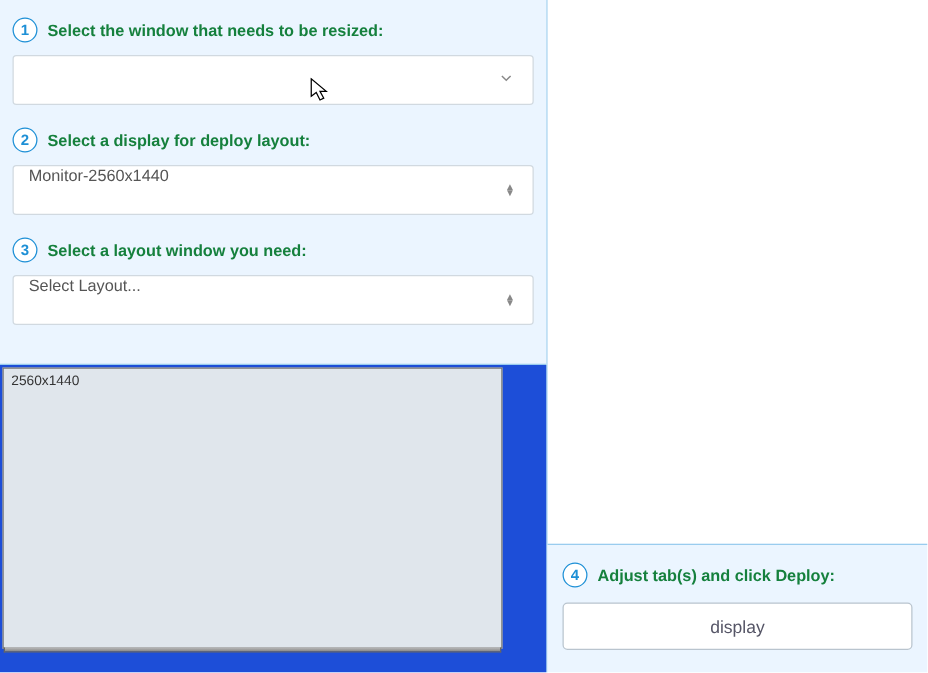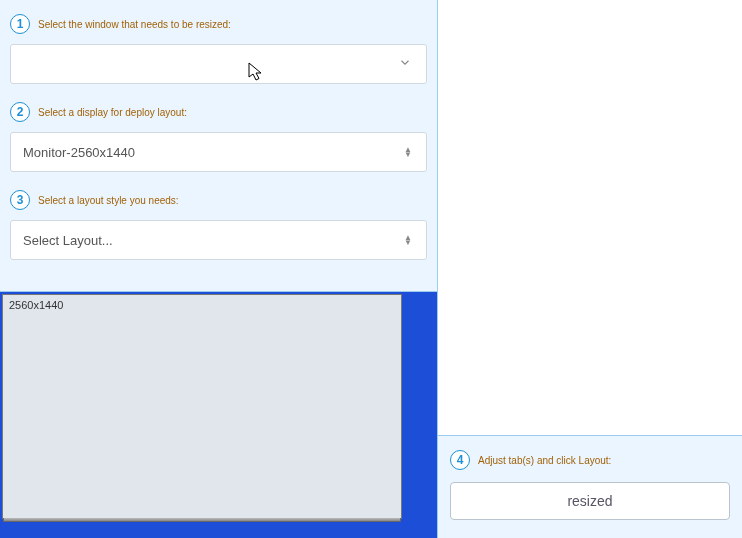--- a/index.html
+++ b/index.html
@@ -48,32 +48,31 @@
     display: inline-flex;
     align-items: center;
     justify-content: center;
     font-size: 12px;
     font-weight: 600;
     margin-right: 8px;
     flex-shrink: 0;
     background: #fff;
   }
   .step-label {
-    font-weight: 400;
-    color: #a16207;
-    font-size: 10px;
+    font-weight: 700;
+    color: #15803d;
+    font-size: 13px;
   }
   .select-box {
     position: relative;
     background: #fff;
     border: 1px solid #d1d9e0;
     border-radius: 3px;
     height: 40px;
     display: flex;
-    align-items: center;
     padding: 0 32px 0 12px;
     margin-bottom: 18px;
     cursor: pointer;
     color: #555;
     font-size: 13px;
   }
   .select-box:last-child { margin-bottom: 0; }
   .select-box .chevron-down {
     position: absolute;
     right: 14px;
@@ -175,21 +174,21 @@
       <div class="select-box">
         <span>Monitor-2560x1440</span>
         <span class="updown">
           <span>▲</span>
             <span>▼</span>
         </span>
       </div>
 
       <div class="step-row">
         <span class="step-badge">3</span>
-        <span class="step-label">Select a layout style you needs:</span>
+        <span class="step-label">Select a layout window you need:</span>
       </div>
       <div class="select-box" style="margin-bottom:11px">
         <span>Select Layout...</span>
         <span class="updown">
           <span>▲</span>
             <span>▼</span>
         </span>
       </div>
     </div>
 
@@ -199,23 +198,23 @@
       </div>
     </div>
 
   </div>
 
   <div class="right-pane">
     <div style="flex:1"></div>
     <div class="right-bottom">
       <div class="step-row" style="margin-bottom:0">
         <span class="step-badge">4</span>
-        <span class="step-label">Adjust tab(s) and click Layout:</span>
-      </div>
-      <button class="deploy-btn">resized</button>
+        <span class="step-label">Adjust tab(s) and click Deploy:</span>
+      </div>
+      <button class="deploy-btn">display</button>
     </div>
   </div>
 
   <svg class="cursor" width="18" height="20" viewBox="0 0 18 20">
     <path d="M1 1 L1 15 L5 12 L8 18 L11 16.5 L8 11 L13 11 Z" fill="#fff" stroke="#000" stroke-width="1"></path>
   </svg>
 
 </div>
 
 </body></html>

